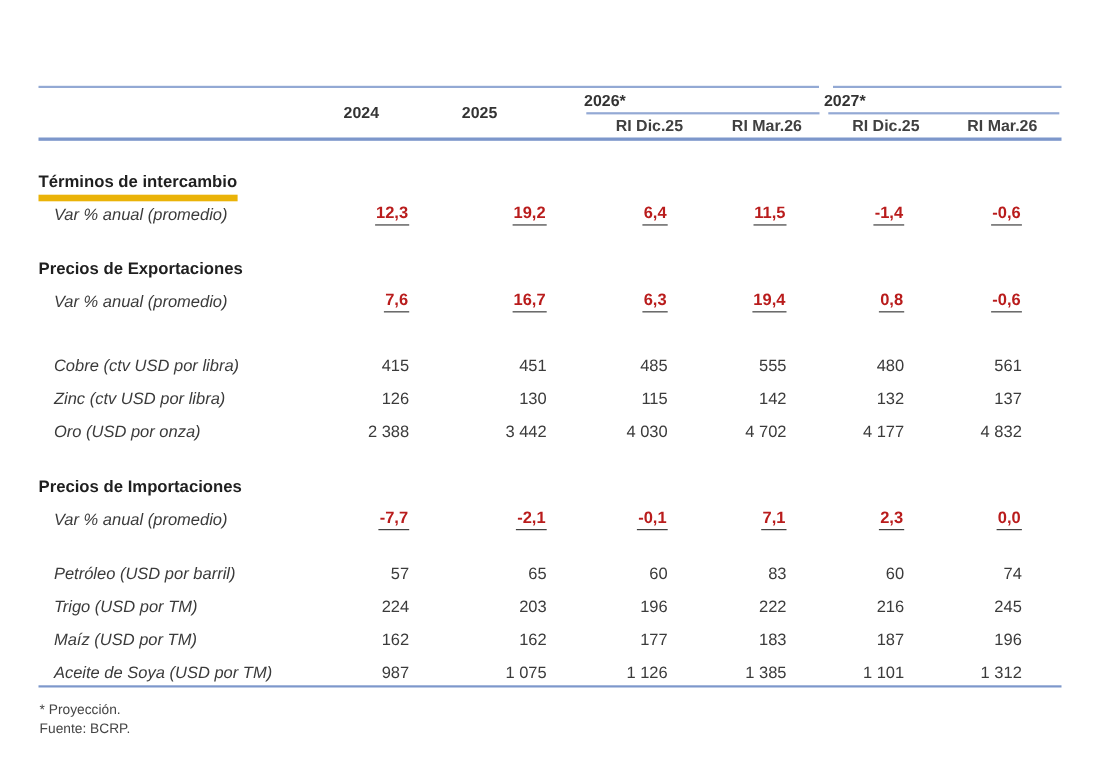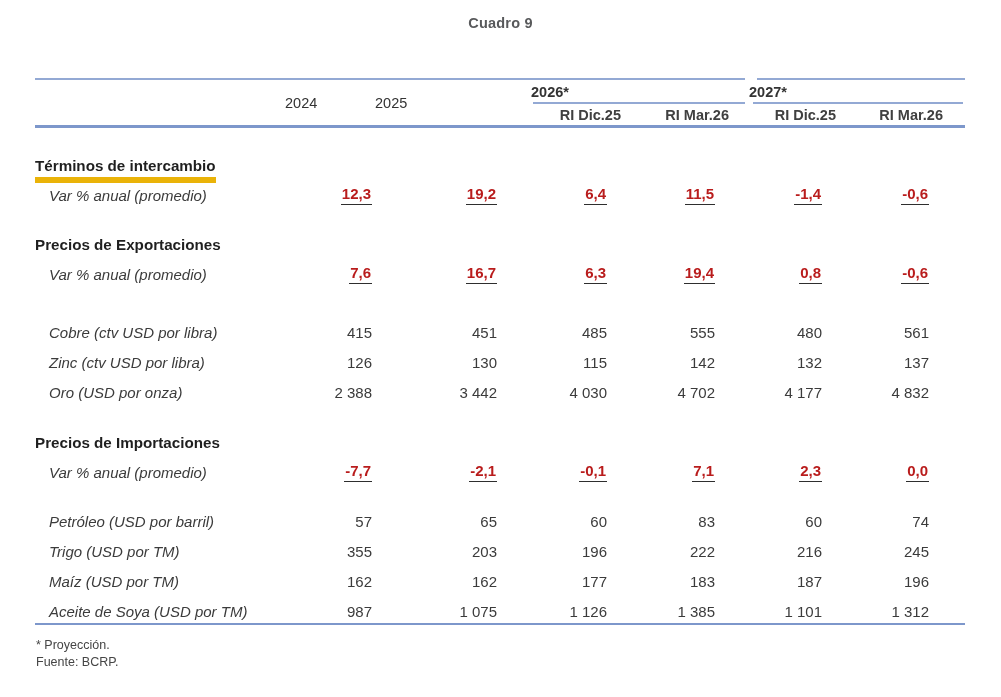--- a/index.html
+++ b/index.html
@@ -35,21 +35,21 @@
 
   table.tbl{
     position:absolute;top:80px;left:35px;width:897px;
     border-collapse:collapse;table-layout:fixed;
   }
   .tbl th,.tbl td{padding:0;margin:0;font-weight:normal;vertical-align:middle;}
   tr.h-grp{height:24px;} tr.h-sub{height:22px;}
   tr.r{height:30px;}
   tr.sp-a{height:24px;} tr.sp-b{height:19px;} tr.sp-c{height:28px;} tr.sp-d{height:20px;} tr.sp-e{height:19px;}
 
-  th.year{font-size:14.5px;font-weight:normal;color:#333;text-align:left;padding-right:3px;}
+  th.year{font-size:14.5px;font-weight:bold;color:#333;text-align:center;padding-right:3px;}
   th.grp{font-size:14.5px;font-weight:bold;color:#333;text-align:left;}
   th.grp span{position:relative;left:31px;}
   th.sub{font-size:14.5px;font-weight:bold;color:#404040;text-align:right;padding-right:3px;}
   th.sub span{display:inline-block;margin-right:-14px;}
 
   td.lbl{font-size:15px;font-style:italic;color:var(--text-dark);padding-left:14px;white-space:nowrap;}
   td.sec{font-size:15.2px;font-weight:bold;font-style:normal;color:#1f1f1f;white-space:nowrap;}
   td.sec .tu{border-bottom:6px solid #eab308;padding-bottom:3px;}
   td.num{font-size:15px;text-align:right;padding-right:3px;color:var(--text-dark);white-space:nowrap;}
   td.num .u{
@@ -58,21 +58,20 @@
   }
   .footnotes{
     position:absolute;top:637px;left:36px;font-size:12.5px;color:#454545;line-height:16.5px;
   }
 </style>
 </head>
 <body>
 
 <div class="page">
 
-  <div class="caption">Cuadro 9</div>
 
   <div class="rule rule-top"></div>
   <div class="rule rule-g26"></div>
   <div class="rule rule-g27"></div>
   <div class="rule rule-head"></div>
   <div class="rule rule-bottom"></div>
 
   <table class="tbl">
     <colgroup>
       <col style="width:250px">
@@ -190,21 +189,21 @@
         <td class="lbl">Petróleo (USD por barril)</td>
         <td class="num">57</td>
         <td class="num">65</td>
         <td class="num">60</td>
         <td class="num">83</td>
         <td class="num">60</td>
         <td class="num">74</td>
       </tr>
       <tr class="r">
         <td class="lbl">Trigo (USD por TM)</td>
-        <td class="num">355</td>
+        <td class="num">224</td>
         <td class="num">203</td>
         <td class="num">196</td>
         <td class="num">222</td>
         <td class="num">216</td>
         <td class="num">245</td>
       </tr>
       <tr class="r">
         <td class="lbl">Maíz (USD por TM)</td>
         <td class="num">162</td>
         <td class="num">162</td>

